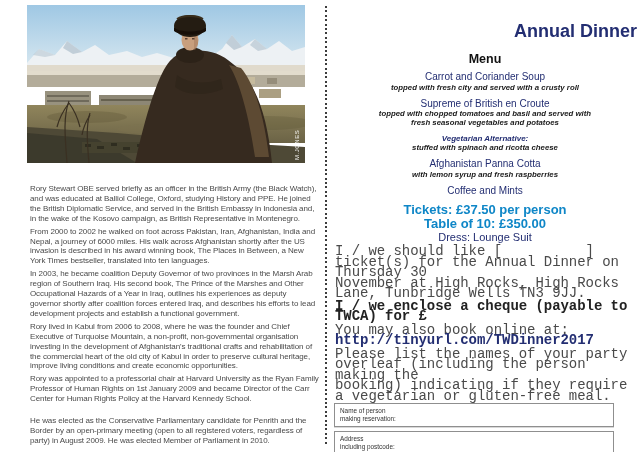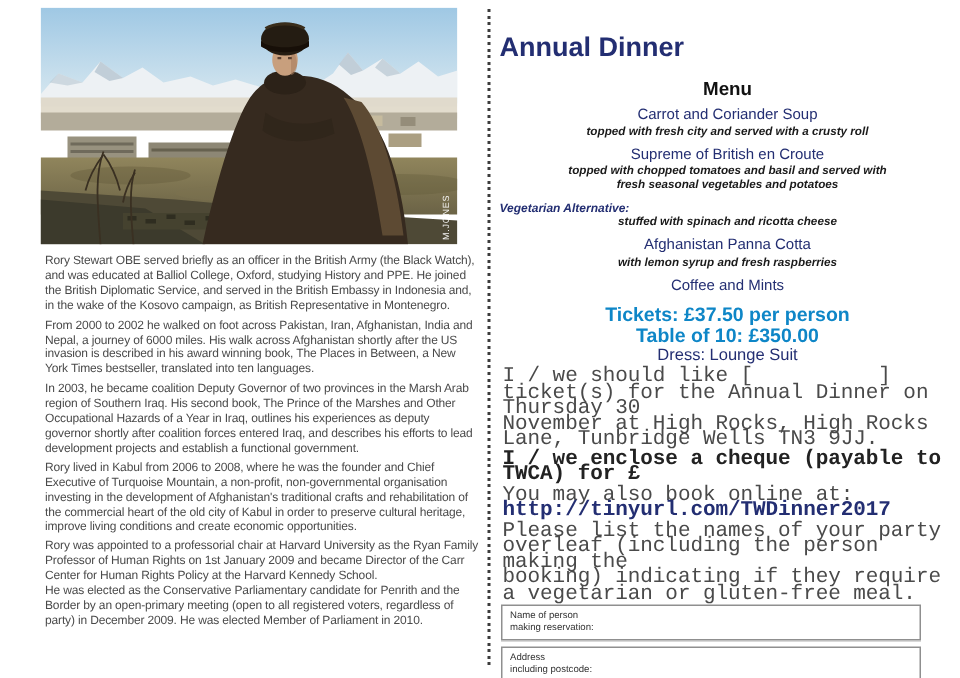--- a/index.html
+++ b/index.html
@@ -1,34 +1,34 @@
 <!DOCTYPE html>
 <html><head>
 <meta charset="utf-8">
 <style>
   html,body{margin:0;padding:0;background:#fff;}
   .page{position:relative;width:640px;height:452px;background:#ffffff;overflow:hidden;
         font-family:"Liberation Sans","DejaVu Sans",sans-serif;}
   
   .photo{position:absolute;left:27px;top:5px;width:278px;height:158px;overflow:hidden;}
   .photo svg{display:block;}
-  .bio{position:absolute;left:30px;top:169px;width:289px;color:#4a4a4a;
+  .bio{position:absolute;left:30px;top:184px;width:289px;color:#4a4a4a;
        font-size:8px;line-height:9.9px;letter-spacing:-0.1px;}
   .bio p{margin:0 0 3px 0;}
   .bio p.cont{margin-top:0;}
   
   .divider{position:absolute;left:325px;top:6px;width:2px;height:440px;
            background:repeating-linear-gradient(to bottom,#3c3c3c 0 2px,transparent 2px 4.4px);}
   
   .right-col{position:absolute;left:333px;top:0;width:304px;}
-  .title{margin:21px 0 0 0;font-size:18px;line-height:21px;font-weight:bold;color:#232e72;text-align:left;}
+  .title{margin:21px 0 0 0;font-size:18px;line-height:21px;font-weight:bold;color:#232e72;text-align:right;}
   .menu-heading{margin-top:10px;font-size:12.5px;line-height:14px;font-weight:bold;color:#111;text-align:center;}
   .course-name{margin-top:5px;font-size:10px;line-height:11.5px;font-weight:normal;color:#232e72;text-align:center;}
   .course-desc{font-size:7.8px;line-height:9px;font-weight:bold;font-style:italic;color:#1a1a1a;text-align:center;}
-  .veg-label{margin-top:7px;font-size:8px;line-height:9px;font-weight:bold;font-style:italic;color:#232e72;text-align:left;}
+  .veg-label{margin-top:7px;font-size:8px;line-height:9px;font-weight:bold;font-style:italic;color:#232e72;text-align:center;}
   .mt6{margin-top:6px;}
   .tickets-line{margin-top:7px;font-size:13px;line-height:14px;font-weight:bold;color:#0e86c7;text-align:center;}
   .tickets-line.second{margin-top:0;}
   .dress-line{margin-top:1px;font-size:11px;line-height:11px;font-weight:normal;color:#232e72;text-align:center;}
   .bk{margin:3px 0 0 2px;font-size:14px;line-height:10.5px;letter-spacing:-0.05px;color:#4a4a4a;font-family:Liberation Mono, monospace;}
   .bk span{white-space:pre-wrap;}
   .bk.bold{font-weight:bold;color:#222;margin-top:2px;}
   .bk .url{font-weight:bold;color:#232e72;text-decoration:none;}
   .form-box{position:relative;margin-left:1px;width:280px;border:1px solid #8f8f8f;
             box-shadow:0 1px 0 rgba(0,0,0,0.15);background:#fff;box-sizing:border-box;}
@@ -126,22 +126,22 @@
 
       <text transform="translate(272,155) rotate(-90)" font-size="6" fill="#ffffff" opacity="0.92" font-family="Liberation Sans, sans-serif" letter-spacing="0.5" id="credit-text">M.JONES</text>
     </svg>
   </div>
 
   <div class="bio">
     <p>Rory Stewart OBE served briefly as an officer in the British Army (the Black Watch), and was educated at Balliol College, Oxford, studying History and PPE. He joined the British Diplomatic Service, and served in the British Embassy in Indonesia and, in the wake of the Kosovo campaign, as British Representative in Montenegro.</p>
     <p>From 2000 to 2002 he walked on foot across Pakistan, Iran, Afghanistan, India and Nepal, a journey of 6000 miles. His walk across Afghanistan shortly after the US invasion is described in his award winning book, The Places in Between, a New York Times bestseller, translated into ten languages.</p>
     <p>In 2003, he became coalition Deputy Governor of two provinces in the Marsh Arab region of Southern Iraq. His second book, The Prince of the Marshes and Other Occupational Hazards of a Year in Iraq, outlines his experiences as deputy governor shortly after coalition forces entered Iraq, and describes his efforts to lead development projects and establish a functional government.</p>
     <p>Rory lived in Kabul from 2006 to 2008, where he was the founder and Chief Executive of Turquoise Mountain, a non-profit, non-governmental organisation investing in the development of Afghanistan's traditional crafts and rehabilitation of the commercial heart of the old city of Kabul in order to preserve cultural heritage, improve living conditions and create economic opportunities.</p>
-    <p style="margin-bottom:0">Rory was appointed to a professorial chair at Harvard University as the Ryan Family Professor of Human Rights on 1st January 2009 and became Director of the Carr Center for Human Rights Policy at the Harvard Kennedy School.</p>
-    <p class="cont">He was elected as the Conservative Parliamentary candidate for Penrith and the Border by an open-primary meeting (open to all registered voters, regardless of party) in December 2009. He was elected Member of Parliament in 2010.</p>
+    <p style="margin-bottom:12px">Rory was appointed to a professorial chair at Harvard University as the Ryan Family Professor of Human Rights on 1st January 2009 and became Director of the Carr Center for Human Rights Policy at the Harvard Kennedy School.</p>
+    <p class="cont">He was elected as the Conservative Parliamentary candidate for Penrith and the Border by an open-primary meeting (open to all registered voters, regardless of party) in August 2009. He was elected Member of Parliament in 2010.</p>
   </div>
 
   <div class="divider"></div>
 
   <div class="right-col">
 
     <h1 class="title">Annual Dinner</h1>
 
     <div class="menu-heading">Menu</div>
 

